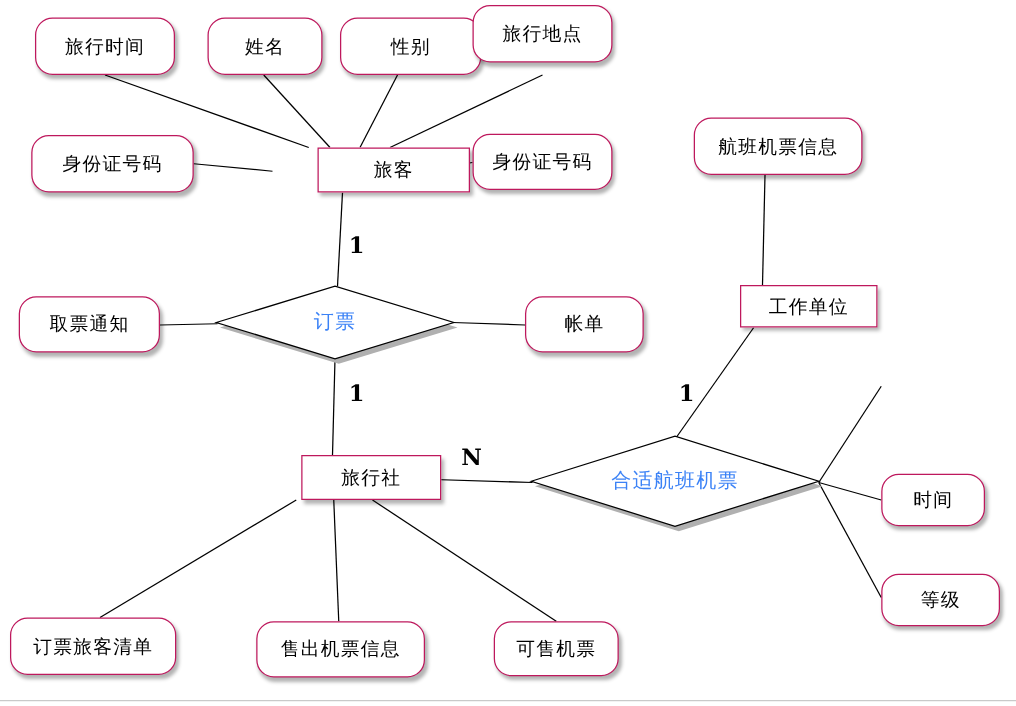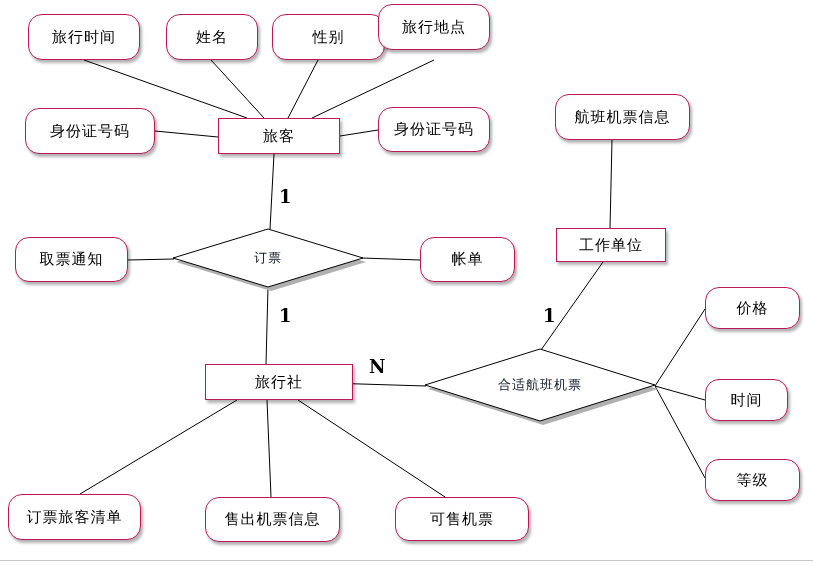--- a/index.html
+++ b/index.html
@@ -17,25 +17,25 @@
     background:#ffffff;
     border:1px solid #be185d;
     display:flex;align-items:center;justify-content:center;
     font-size:15px;color:#000;
     letter-spacing:1px;
     box-shadow:2px 3px 3px rgba(0,0,0,0.30);
     white-space:nowrap;
     z-index:2;
   }
   .attr{border-radius:14px;}
-  .entity{border-radius:0;}
+  .entity{border-radius:0;margin-left:36px;}
   .dlabel{
     position:absolute;
     transform:translate(-50%,-50%);
-    font-size:13px;color:#0f172a;letter-spacing:1px;
+    font-size:16px;color:#3b82f6;letter-spacing:1px;
     white-space:nowrap;z-index:3;
   }
   .card{
     position:absolute;
     font-size:18px;font-weight:bold;color:#000;
     z-index:3;
   }
   .bottom-rule{
     position:absolute;left:0;right:0;top:560px;
     border-top:1px solid #c9c9c9;
@@ -71,37 +71,36 @@
 
     <polygon points="176,262 271,233 366,262 271,291" fill="#b0b0b0" stroke="none"></polygon>
     <polygon points="173,258 268,229 363,258 268,287" fill="#ffffff" stroke="#000"></polygon>
 
     <polygon points="428,389 543,353 658,389 543,425" fill="#b0b0b0" stroke="none"></polygon>
     <polygon points="425,385 540,349 655,385 540,421" fill="#ffffff" stroke="#000"></polygon>
   </svg>
 
   <div class="node entity" style="left:218px;top:118px;width:122px;height:36px">旅客</div>
   <div class="node entity" style="left:556px;top:228px;width:110px;height:34px">工作单位</div>
-  <div class="node entity" style="left:205px;top:364px;width:148px;height:36px">旅行社</div>
+  <div class="node entity" style="left:205px;top:364px;width:112px;height:36px">旅行社</div>
 
   <div class="node attr" style="left:28px;top:14px;width:112px;height:46px">旅行时间</div>
   <div class="node attr" style="left:166px;top:14px;width:92px;height:46px">姓名</div>
   <div class="node attr" style="left:272px;top:14px;width:113px;height:46px">性别</div>
   <div class="node attr" style="left:378px;top:4px;width:112px;height:46px">旅行地点</div>
   <div class="node attr" style="left:25px;top:108px;width:130px;height:46px">身份证号码</div>
   <div class="node attr" style="left:378px;top:107px;width:112px;height:45px">身份证号码</div>
   <div class="node attr" style="left:555px;top:94px;width:135px;height:46px">航班机票信息</div>
   <div class="node attr" style="left:15px;top:237px;width:113px;height:45px">取票通知</div>
   <div class="node attr" style="left:420px;top:237px;width:95px;height:45px">帐单</div>
-  <div class="node attr" style="left:705px;top:287px;width:95px;height:42px">价格</div>
   <div class="node attr" style="left:705px;top:379px;width:83px;height:42px">时间</div>
   <div class="node attr" style="left:705px;top:459px;width:95px;height:42px">等级</div>
   <div class="node attr" style="left:8px;top:494px;width:133px;height:46px">订票旅客清单</div>
   <div class="node attr" style="left:205px;top:497px;width:135px;height:45px">售出机票信息</div>
-  <div class="node attr" style="left:395px;top:497px;width:134px;height:44px">可售机票</div>
+  <div class="node attr" style="left:395px;top:497px;width:100px;height:44px">可售机票</div>
 
   <div class="dlabel" style="left:268px;top:258px">订票</div>
   <div class="dlabel" style="left:540px;top:385px">合适航班机票</div>
 
   <div class="card" style="left:279px;top:186px">1</div>
   <div class="card" style="left:279px;top:305px">1</div>
   <div class="card" style="left:369px;top:356px">N</div>
   <div class="card" style="left:543px;top:305px">1</div>
 
   <div class="bottom-rule"></div>

